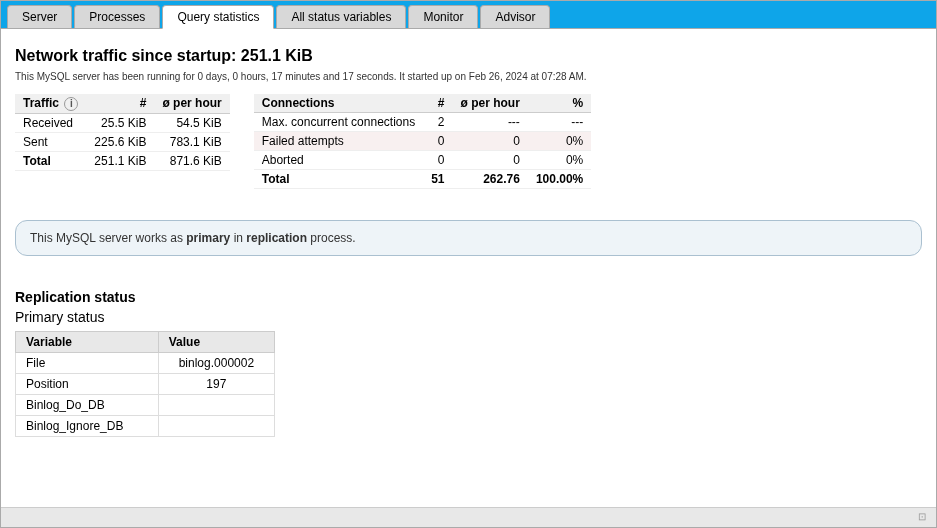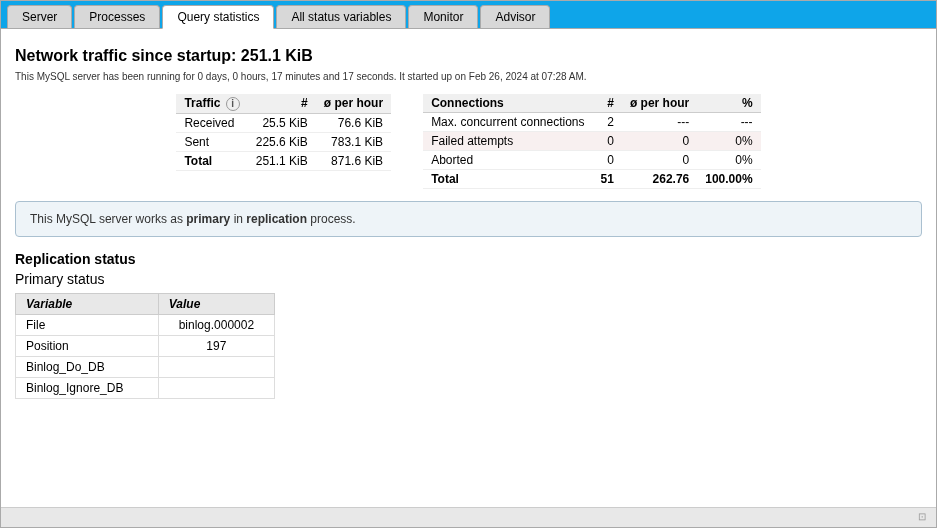--- a/index.html
+++ b/index.html
@@ -52,23 +52,22 @@
       margin-bottom: 6px;
     }
     .subtitle {
       font-size: 10px;
       color: #333;
       margin-bottom: 12px;
     }
     
     .traffic-section {
       display: flex;
-      gap: 12px;
-      margin-bottom: 12px;
-      justify-content: center;
+      gap: 4px;
+      margin-bottom: 31px;
     }
     table {
       border-collapse: collapse;
       font-size: 12px;
     }
     .traffic-left {
       margin-right: 20px;
     }
     .traffic-left th, .traffic-left td,
     .traffic-right th, .traffic-right td {
@@ -109,24 +108,24 @@
       font-size: 10px;
       color: #555;
       vertical-align: middle;
       margin-left: 2px;
       cursor: pointer;
     }
     
     .info-box {
       border: 1px solid #aac0d0;
       background: #eef4f8;
-      border-radius: 4px;
+      border-radius: 12px;
       padding: 10px 14px;
       font-size: 12px;
-      margin-bottom: 14px;
+      margin-bottom: 33px;
       color: #333;
     }
     .info-box strong {
       font-weight: bold;
     }
     
     .section-title {
       font-size: 14px;
       font-weight: bold;
       margin-bottom: 4px;
@@ -140,21 +139,20 @@
       font-size: 12px;
       border-collapse: collapse;
       min-width: 260px;
     }
     .repl-table thead th {
       background: #e8e8e8;
       border: 1px solid #ccc;
       padding: 3px 10px;
       text-align: left;
       font-weight: bold;
-      font-style: italic;
     }
     .repl-table tbody td {
       border: 1px solid #ddd;
       padding: 3px 10px;
     }
     .repl-table tbody td:last-child {
       text-align: center;
     }
     
     .bottom-bar {
@@ -207,21 +205,21 @@
                 <span class="info-icon">i</span>
               </th>
               <th>#</th>
               <th>ø per hour</th>
             </tr>
           </thead>
           <tbody>
             <tr>
               <td>Received</td>
               <td>25.5 KiB</td>
-              <td>76.6 KiB</td>
+              <td>54.5 KiB</td>
             </tr>
             <tr>
               <td>Sent</td>
               <td>225.6 KiB</td>
               <td>783.1 KiB</td>
             </tr>
             <tr>
               <td><strong>Total</strong></td>
               <td>251.1 KiB</td>
               <td>871.6 KiB</td>

